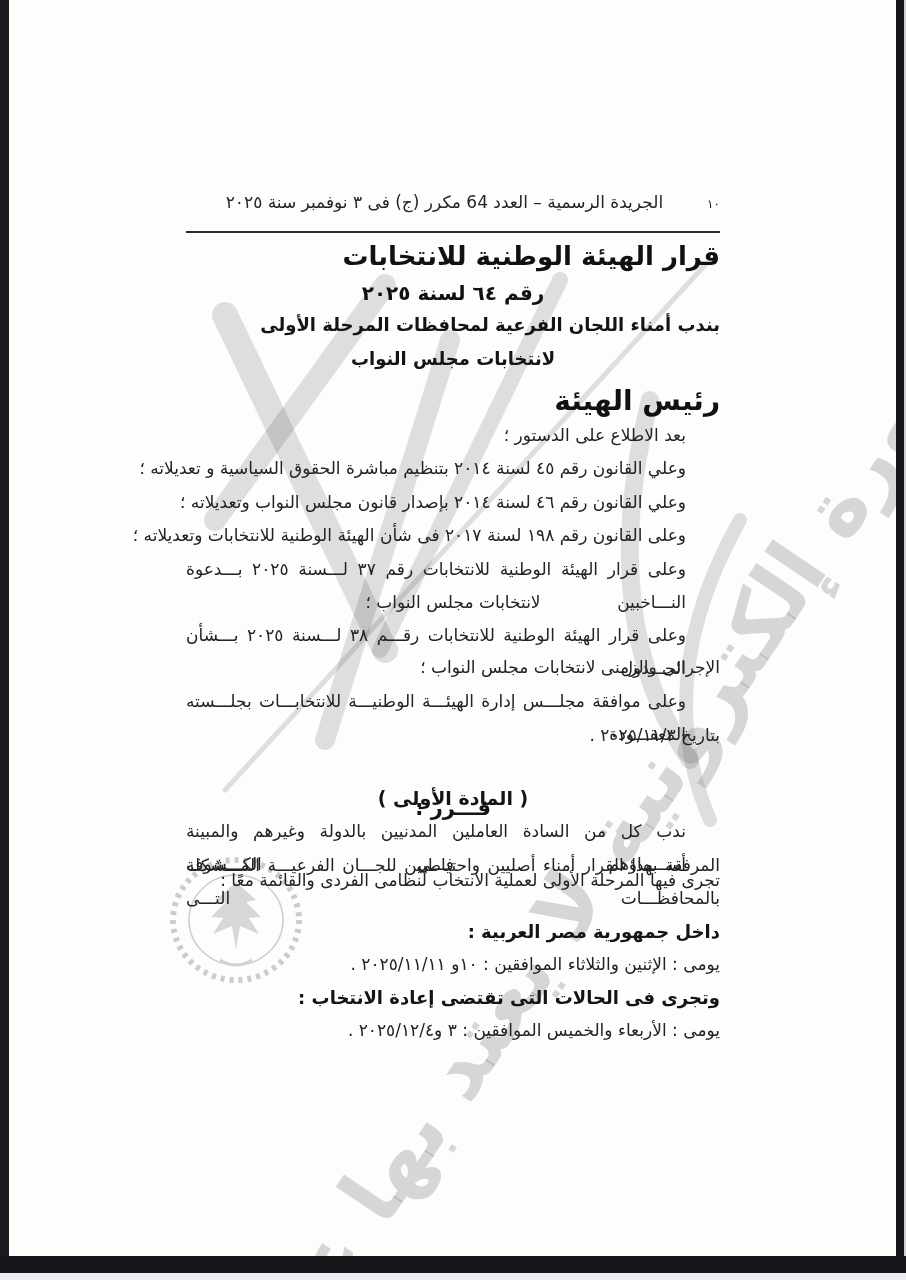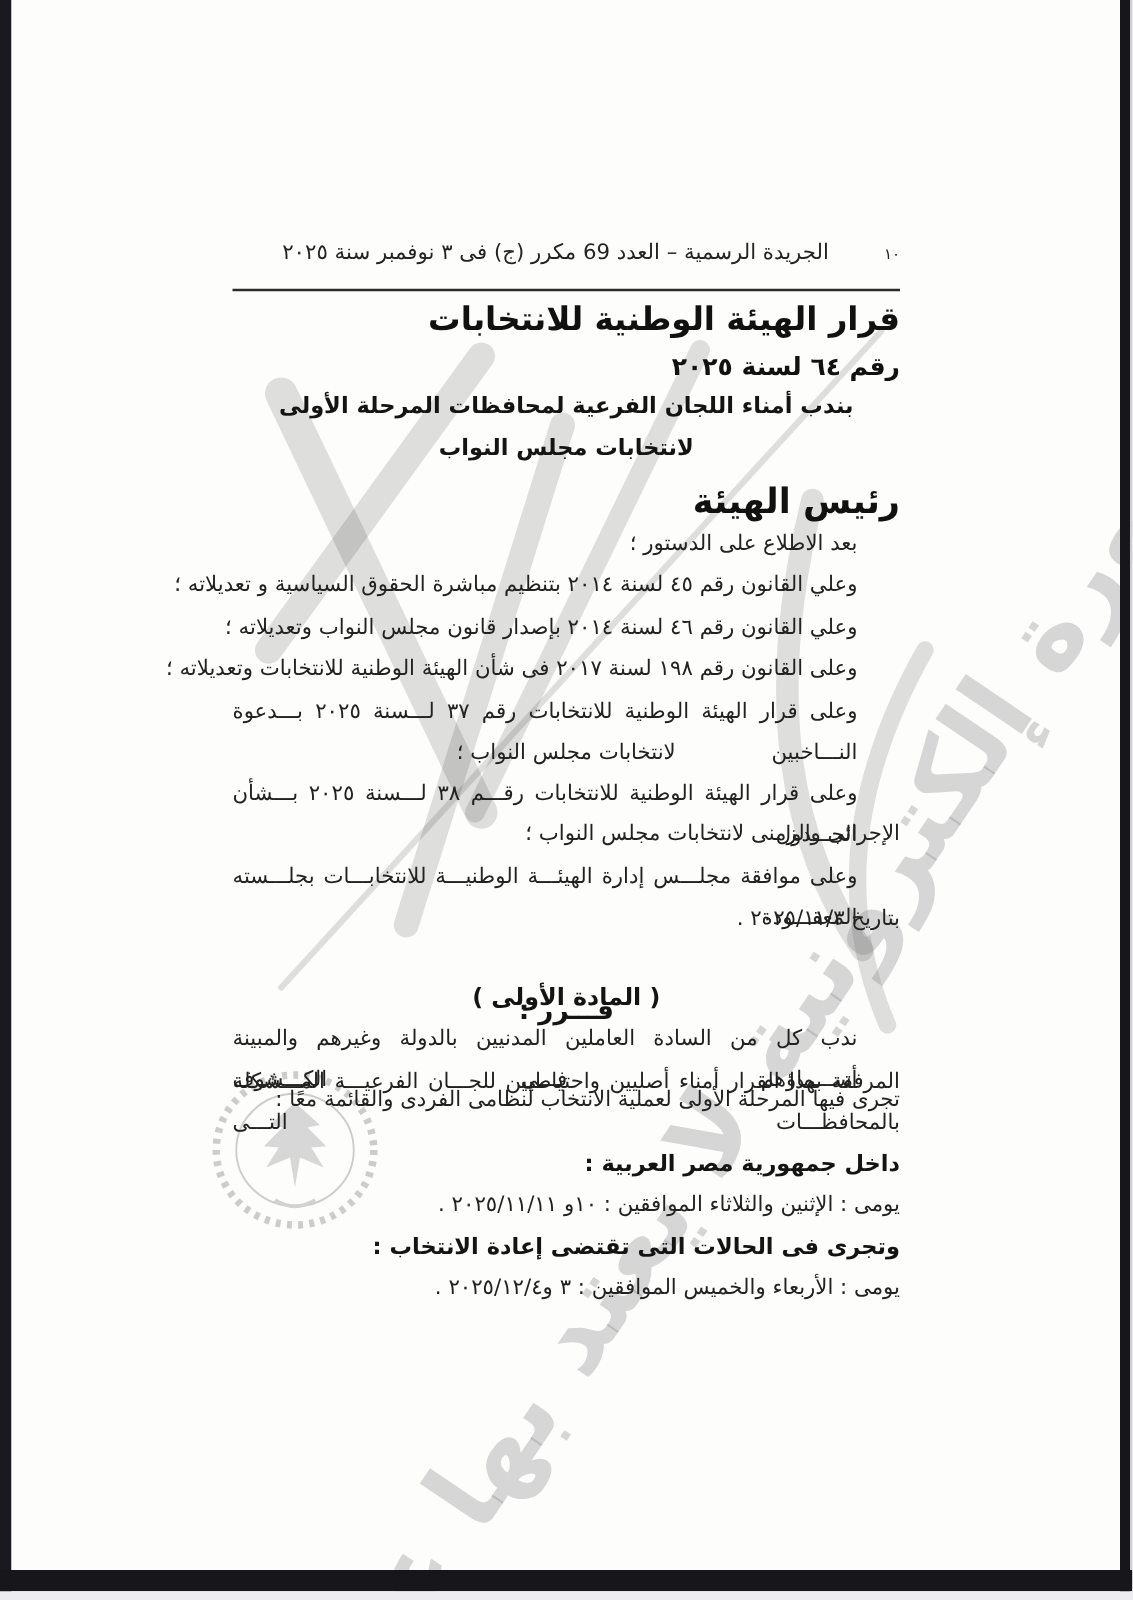--- a/index.html
+++ b/index.html
@@ -37,22 +37,22 @@
     direction:rtl;
   }
   .abs{position:absolute;right:0;left:0;}
   .hdr{
     top:192px;height:30px;display:flex;flex-direction:row;align-items:baseline;
     gap:44px;font-size:17px;color:#242424;
   }
   .hdr .pagenum{font-size:12px;}
   .rule{top:231px;height:2px;background:#2b2b2b;}
   .t-main{top:241px;font-size:26px;font-weight:bold;text-align:right;color:#111;}
-  .t-num{top:281px;font-size:20px;font-weight:bold;color:#111;}
-  .t-sub1{top:314px;font-size:18px;font-weight:bold;text-align:center;color:#141414;}
+  .t-num{top:281px;font-size:20px;font-weight:bold;text-align:center;color:#111;}
+  .t-sub1{top:314px;font-size:18px;font-weight:bold;text-align:right;color:#141414;}
   .t-sub2{top:348px;font-size:18px;font-weight:bold;text-align:center;color:#141414;}
   .t-issuer{top:384px;font-size:28px;font-weight:bold;text-align:right;color:#111;}
 
   .ln{height:33px;line-height:33px;font-size:17px;text-align:right;white-space:nowrap;color:#222;}
   .just{white-space:normal;text-align:justify;text-align-last:justify;}
   .ind{padding-right:34px;}
   .bold{font-weight:bold;white-space:nowrap;color:#141414;}
   .center{text-align:center;white-space:nowrap;}
 
   .p0{top:419px;} .p1{top:452px;} .p2{top:486px;} .p3{top:519px;}
@@ -100,21 +100,21 @@
   <div class="bar-left"></div>
   <div class="bar-right"></div>
   <div class="bar-right-edge"></div>
   <div class="bar-bottom"></div>
   <div class="bar-bottom-edge"></div>
 
   <div class="content">
 
     <div class="abs hdr">
       <span class="pagenum">١٠</span>
-      <span>الجريدة الرسمية – العدد 69 مكرر (ج) فى ٣ نوفمبر سنة ٢٠٢٥</span>
+      <span>الجريدة الرسمية – العدد 64 مكرر (ج) فى ٣ نوفمبر سنة ٢٠٢٥</span>
     </div>
     <div class="abs rule"></div>
 
     <div class="abs t-main">قرار الهيئة الوطنية للانتخابات</div>
     <div class="abs t-num">رقم ٦٤ لسنة ٢٠٢٥</div>
     <div class="abs t-sub1">بندب أمناء اللجان الفرعية لمحافظات المرحلة الأولى</div>
     <div class="abs t-sub2">لانتخابات مجلس النواب</div>
     <div class="abs t-issuer">رئيس الهيئة</div>
 
     <div class="abs ln ind p0">بعد الاطلاع على الدستور ؛</div>

